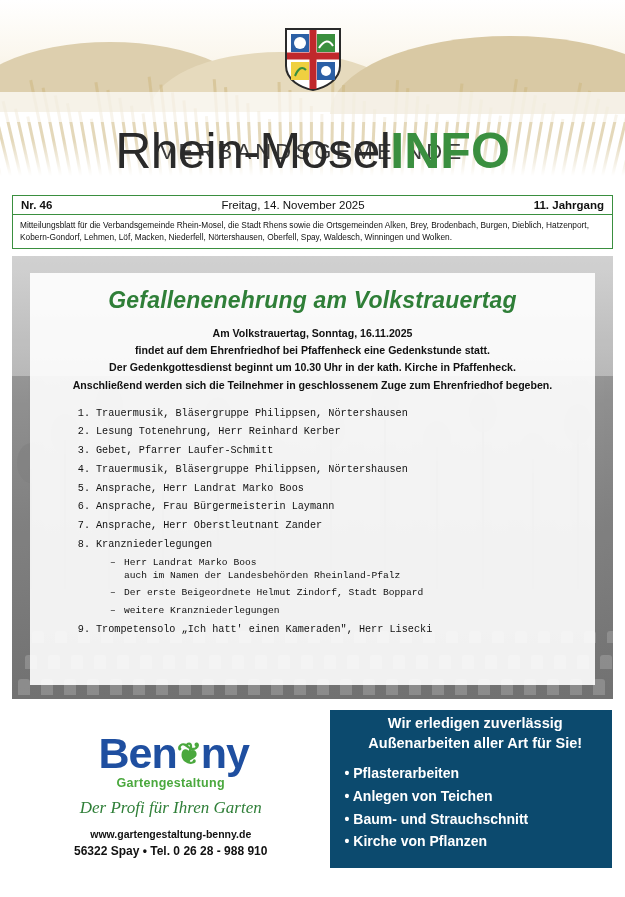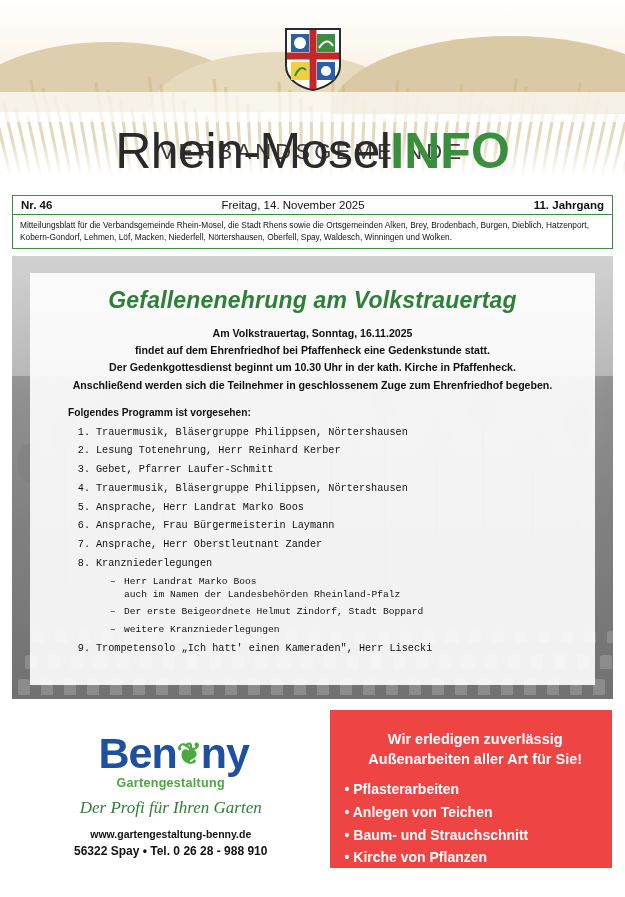--- a/index.html
+++ b/index.html
@@ -299,23 +299,23 @@
   .benny-addr {
     position: absolute;
     left: 0; right: 0; top: 134px;
     text-align: center;
     font-size: 12px;
     font-weight: 700;
     color: #111;
   }
   .ad-right {
     flex: 1;
-    background: #ef4444;
+    background: #0c4a6e;
     color: #ffffff;
-    padding: 20px 6px 6px 14px;
+    padding: 4px 6px 6px 14px;
   }
   .ad-head {
     text-align: center;
     font-size: 14.5px;
     font-weight: 700;
     line-height: 1.35;
     margin-bottom: 9px;
   }
   .ad-list {
     list-style: none;
@@ -538,21 +538,20 @@
   <div class="photo-veil"></div>
 
   <div class="article-card">
     <div class="art-title">Gefallenenehrung am Volkstrauertag</div>
     <div class="art-lead" id="lead">
         <div>Am Volkstrauertag, Sonntag, 16.11.2025</div>
         <div>findet auf dem Ehrenfriedhof bei Pfaffenheck eine Gedenkstunde statt.</div>
         <div>Der Gedenkgottesdienst beginnt um 10.30 Uhr in der kath. Kirche in Pfaffenheck.</div>
         <div>Anschließend werden sich die Teilnehmer in geschlossenem Zuge zum Ehrenfriedhof begeben.</div>
       </div>
-    <div class="art-progintro">Folgendes Programm ist vorgesehen:</div>
     <ol class="prog" id="prog">
         <li><span>Trauermusik, Bläsergruppe Philippsen, Nörtershausen</span></li>
         <li><span>Lesung Totenehrung, Herr Reinhard Kerber</span></li>
         <li><span>Gebet, Pfarrer Laufer-Schmitt</span></li>
         <li><span>Trauermusik, Bläsergruppe Philippsen, Nörtershausen</span></li>
         <li><span>Ansprache, Herr Landrat Marko Boos</span></li>
         <li><span>Ansprache, Frau Bürgermeisterin Laymann</span></li>
         <li><span>Ansprache, Herr Oberstleutnant Zander</span></li>
         <li><span>Kranzniederlegungen</span><ul class="sub">
             <li>

